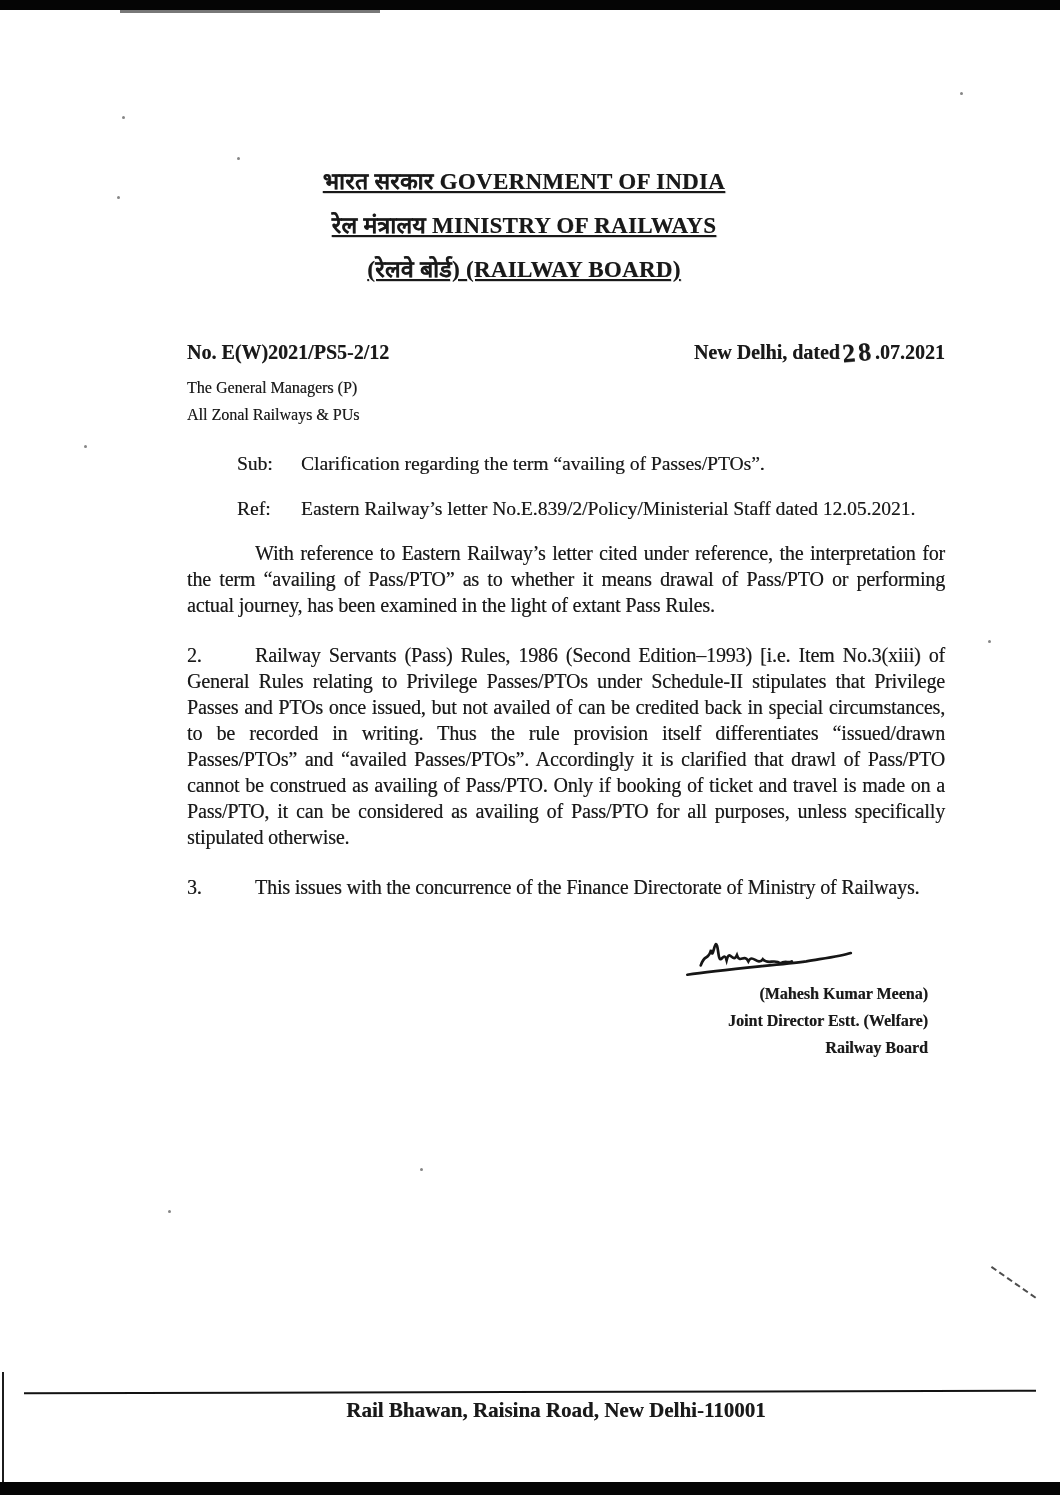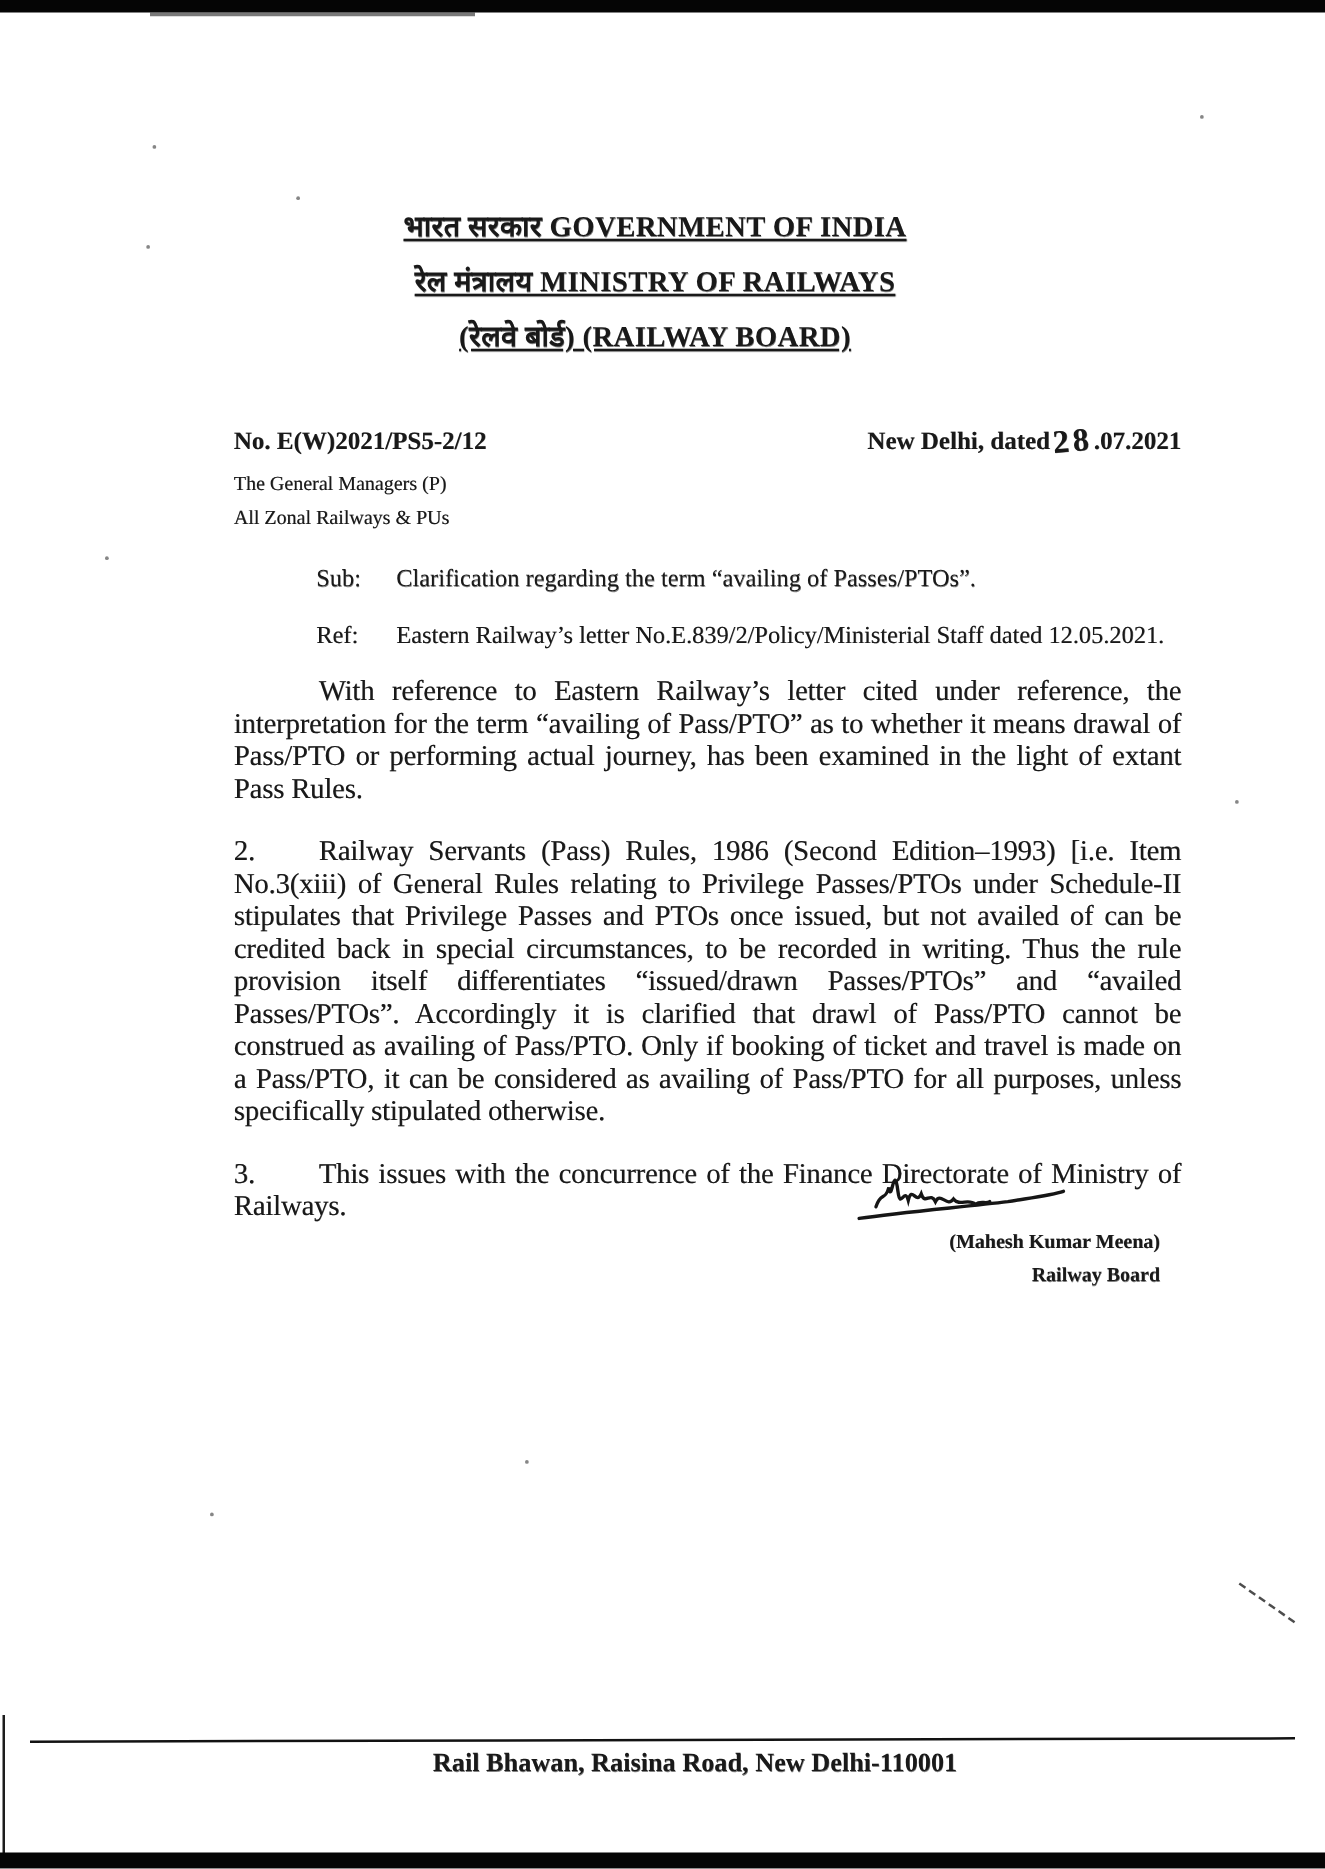--- a/index.html
+++ b/index.html
@@ -62,27 +62,27 @@
     line-height: 27px;
   }
 
   .labelrow {
     display: flex;
     font-size: 19.5px;
     line-height: 26px;
   }
   .labelrow.subject   { margin-top: 23px; }
   .labelrow.reference { margin-top: 19px; align-items: flex-end; }
-  .labelrow .lbl { flex: none; width: 64px; margin-left: 66px; }
+  .labelrow .lbl { flex: none; width: 64px; margin-left: 50px; }
   .labelrow .txt { flex: 1; }
   .labelrow .txt.just { text-align: justify; }
 
   .para {
     margin: 0;
-    font-size: 23px;
+    font-size: 20px;
     line-height: 26px;
     text-align: justify;
     letter-spacing: -0.15px;
   }
   .para.first    { margin-top: 18px; text-indent: 68px; }
   .para.numbered { margin-top: 24px; }
   .pnum { display: inline-block; width: 68px; text-indent: 0; }
 
   .sign-block {
     position: absolute;
@@ -178,20 +178,21 @@
     <p class="para numbered"><span class="pnum">3.</span><span class="ptxt">This issues with the concurrence of the Finance Directorate of Ministry of Railways.</span></p>
 
   </div>
 
   <div class="sign-block">
     <svg class="sig" viewBox="0 0 170 58" aria-hidden="true">
       <path d="M20,42 C24,30 27,38 30,27 C32,41 34,6 37,30 C39,45 42,26 45,37 C48,25 51,41 55,32 C58,41 62,30 66,38 C70,30 75,43 80,36 C85,42 91,35 97,40 C101,37 105,40 108,38"></path>
       <path d="M7,51 C40,46 90,42 122,38 C140,35 156,33 165,30"></path>
     </svg>
     <div class="sig-name">(Mahesh Kumar Meena)</div>
+    <div class="sig-title">Joint Director Estt. (Welfare)</div>
     <div class="sig-org">Railway Board</div>
   </div>
 
   <div class="footer-rule"></div>
   <div class="footer-text">Rail Bhawan, Raisina Road, New Delhi-110001</div>
 
   <div class="edge-left"></div>
   <div class="edge-bottom"></div>
   <div class="scratch"></div>
 

